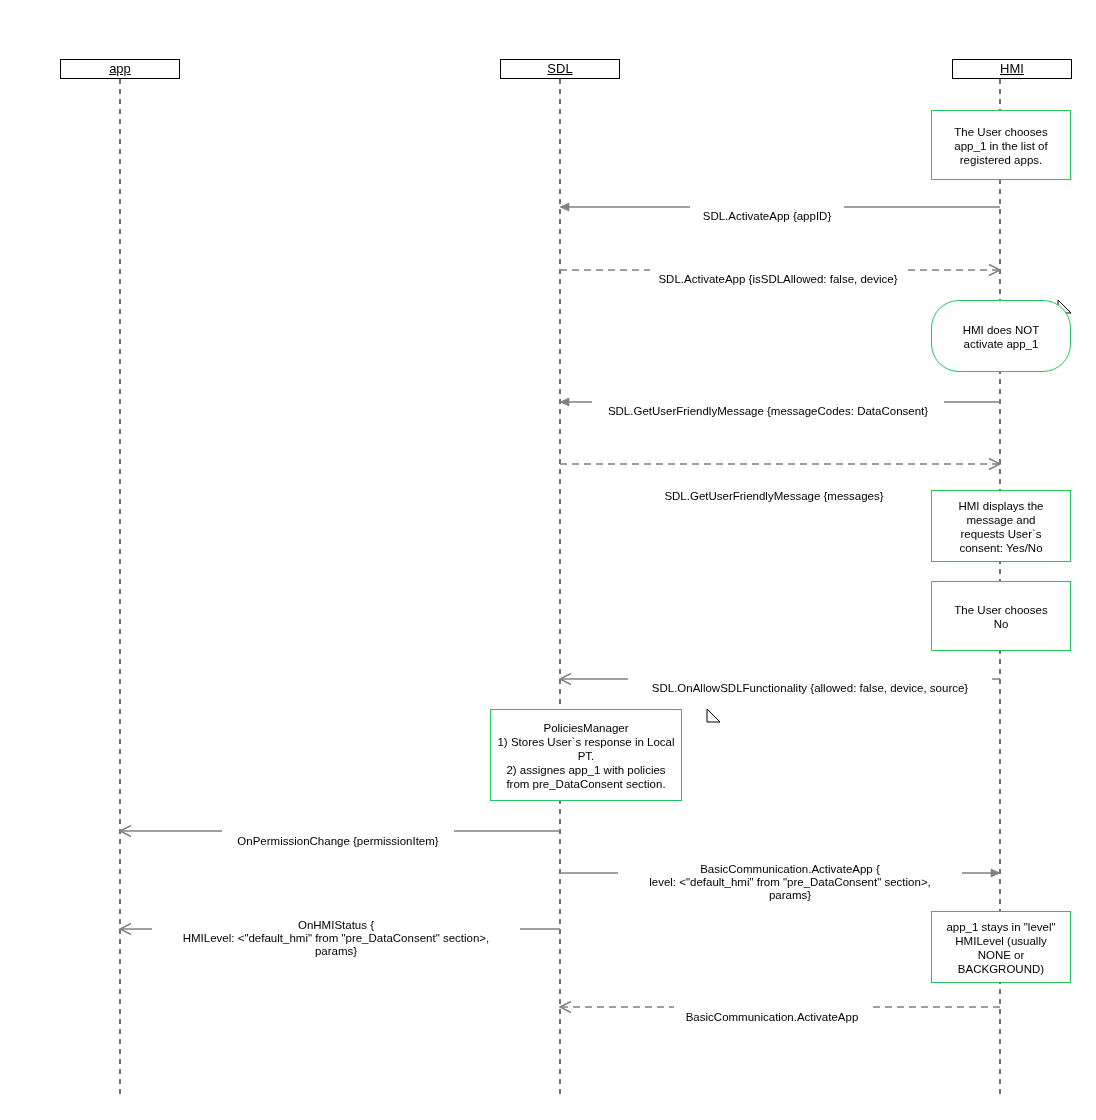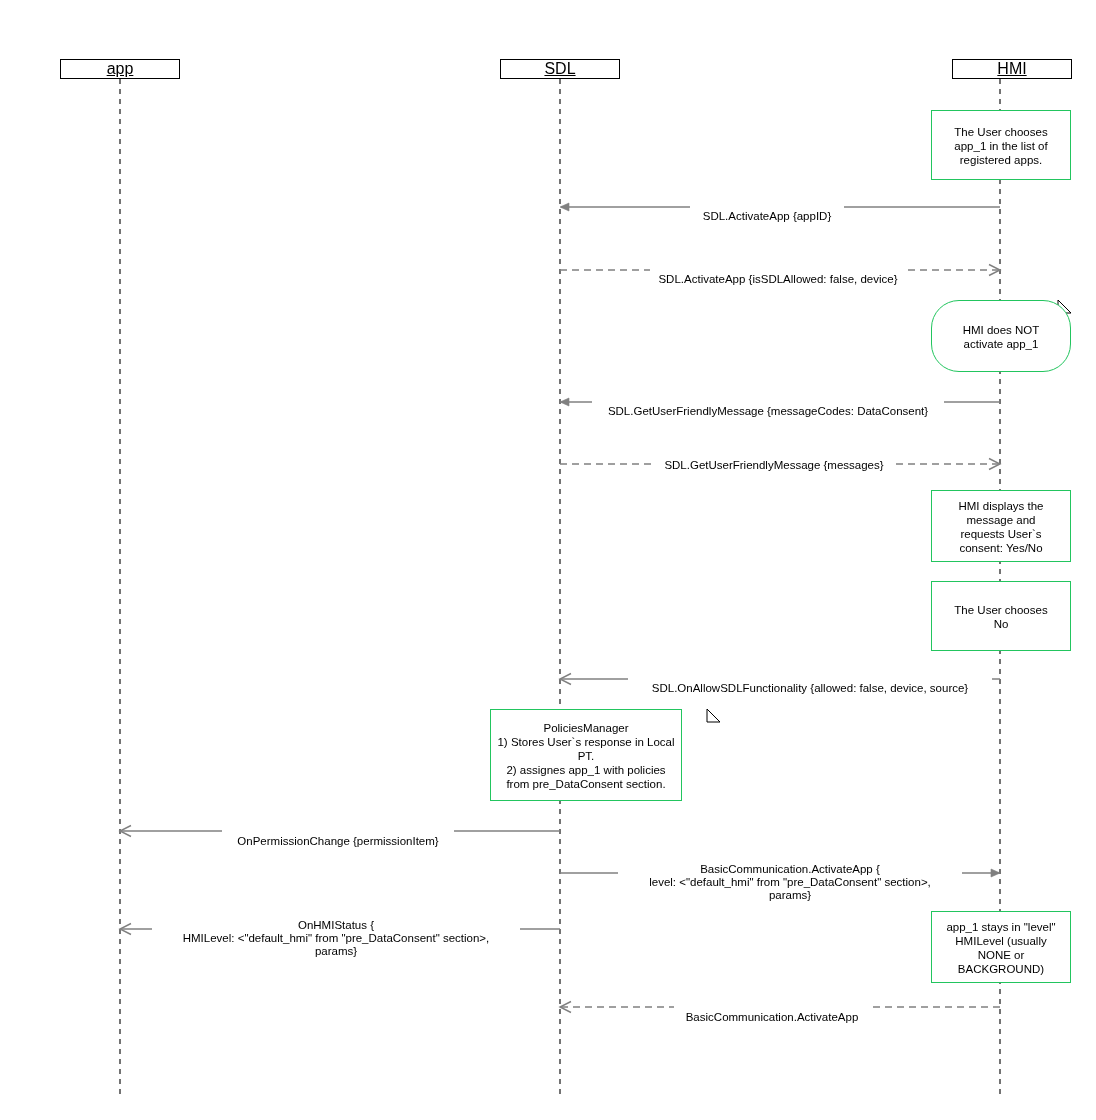--- a/index.html
+++ b/index.html
@@ -34,21 +34,21 @@
     background: #ffffff;
     height: 20px;
     width: 120px;
     text-align: center;
     font-size: 12px;
     line-height: 18px;
     color: #000000;
   }
   .actor-box .actor-label {
     text-decoration: underline;
-    font-size: 16px;
+    font-size: 13px;
     text-align: center;
   }
   
   .note {
     position: absolute;
     box-sizing: border-box;
     background: #ffffff;
     border: 1px solid #22c55e;
     font-size: 11.5px;
     line-height: 14px;
@@ -181,21 +181,21 @@
 
   <div class="msg-label" style="left:690px; top:197px; width:154px;">
     <span>SDL.ActivateApp {appID}</span>
   </div>
   <div class="msg-label" style="left:650px; top:260px; width:256px;">
     <span>SDL.ActivateApp {isSDLAllowed: false, device}</span>
   </div>
   <div class="msg-label" style="left:592px; top:392px; width:352px;">
     <span>SDL.GetUserFriendlyMessage {messageCodes: DataConsent}</span>
   </div>
-  <div class="msg-label" style="left:654px; top:446px; width:240px;">
+  <div class="msg-label" style="left:654px; top:477px; width:240px;">
     <span>SDL.GetUserFriendlyMessage {messages}</span>
   </div>
   <div class="msg-label" style="left:628px; top:669px; width:364px;">
     <span>SDL.OnAllowSDLFunctionality {allowed: false, device, source}</span>
   </div>
   <div class="msg-label" style="left:222px; top:822px; width:232px;">
     <span>OnPermissionChange {permissionItem}</span>
   </div>
   <div class="msg-label" style="left:618px; top:850px; width:344px;">
     <span>BasicCommunication.ActivateApp {

